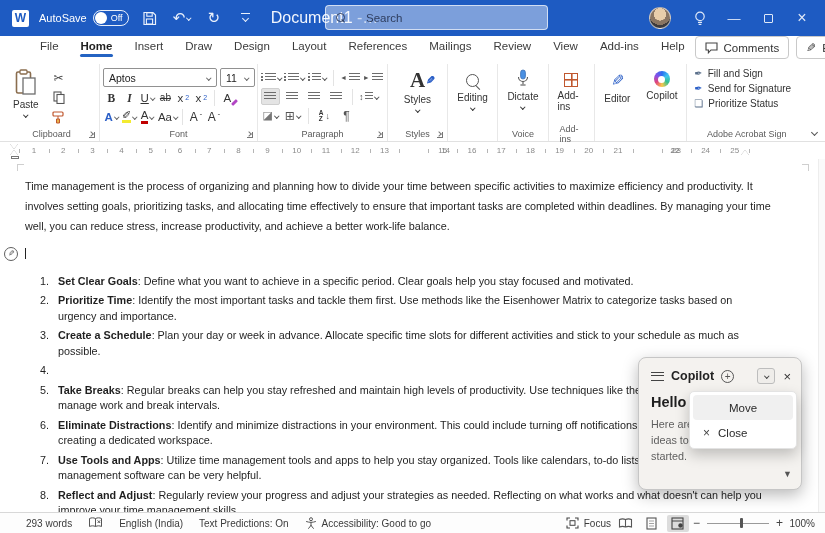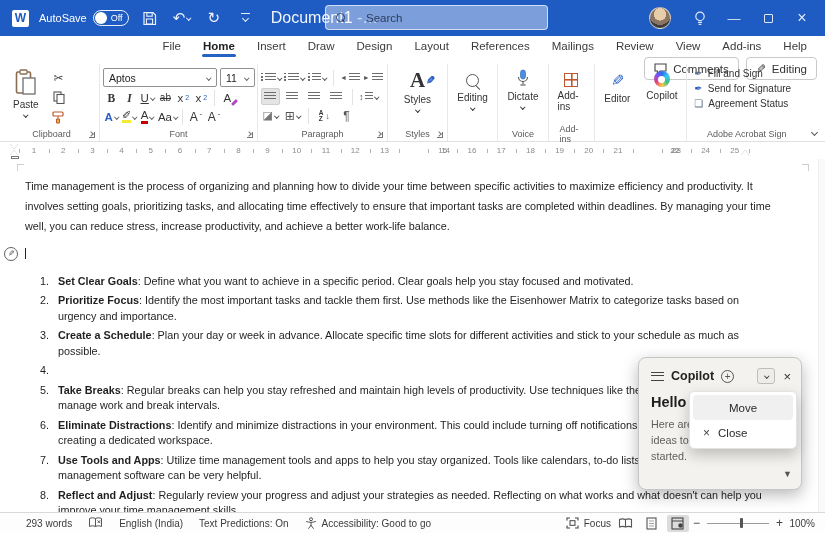--- a/index.html
+++ b/index.html
@@ -25,21 +25,21 @@
   .searchbox{position:absolute;left:325px;top:5px;width:223px;height:25px;background:rgba(255,255,255,.42);border:1px solid rgba(255,255,255,.65);border-radius:4px;display:flex;align-items:center;gap:21px;padding:0 10px;color:#2e3d5e;font-size:11.5px;text-align:right;}
   .mag{position:relative;width:9px;height:9px;flex:0 0 auto;}
   .mag::before{content:"";position:absolute;left:0;top:0;width:7px;height:7px;border:1.3px solid currentColor;border-radius:50%;}
   .mag::after{content:"";position:absolute;left:6.4px;top:6.4px;width:3.6px;height:0;border-top:1.3px solid currentColor;transform:rotate(45deg);transform-origin:0 0;}
   .tb-right{margin-left:auto;display:flex;align-items:center;gap:4px;}
   .avatar{width:22px;height:22px;border-radius:50%;background:radial-gradient(circle at 50% 32%,#e8cdaa 0 36%,#8a7562 37% 62%,#3c3a3d 63%);border:1px solid rgba(255,255,255,.6);margin-right:10px;}
   .winbtn{width:30px;height:26px;display:flex;align-items:center;justify-content:center;color:#dfe9f8;font-size:13px;}
   .maxglyph{width:9px;height:9px;border:1.2px solid #dfe9f8;border-radius:1px;}
 
   
-  .tabrow{height:26px;display:flex;align-items:flex-end;padding:0 8px 0 10px;background:#fff;font-size:11.5px;color:#3b3b3b;flex-direction:column;}
+  .tabrow{height:26px;display:flex;align-items:flex-start;padding:0 8px 0 30px;background:#fff;font-size:11.5px;color:#3b3b3b;}
   .tabs{display:flex;align-items:center;gap:2px;}
   .tab{padding:4px 10px 5px;position:relative;cursor:default;white-space:nowrap;}
   .tab.active{font-weight:bold;color:#1f1f1f;}
   .tab.active::after{content:"";position:absolute;left:9px;right:9px;bottom:0;height:2.6px;border-radius:2px;background:#2463c2;}
   .tabrow-right{margin-left:auto;display:flex;align-items:center;gap:7px;}
   .pill-btn{display:flex;align-items:center;gap:6px;border:1px solid #c9c9c9;border-radius:4px;height:23px;padding:0 9px;font-size:11.5px;color:#333;background:#fff;}
 
   
   .ribbon{height:80px;background:#fff;border-bottom:1px solid #e1e1e1;display:flex;align-items:stretch;padding:2px 2px 0 4px;}
   .group{position:relative;display:flex;flex-direction:column;border-right:1px solid #e8e8e8;padding:2px 3px 0;}
@@ -507,21 +507,21 @@
           <span class="acro-row">
               <span class="acro-ic">✒</span>
               <span>Fill and Sign</span>
             </span>
           <span class="acro-row">
               <span class="acro-ic blue">✒</span>
               <span>Send for Signature</span>
             </span>
           <span class="acro-row">
               <span class="acro-ic">❏</span>
-              <span>Agreement Status</span>
+              <span>Prioritize Status</span>
             </span>
         </div>
       </div>
       <div class="g-label">
           <span>Adobe Acrobat Sign</span>
         </div>
     </div>
 
     <div class="ribbon-collapse">
         <span class="chv"></span>
@@ -594,21 +594,21 @@
       <p class="tips-line">
         <span class="cp-margin"></span><span class="caret"></span>
       </p>
       <div class="nlist">
           <div class="nrow">
             <span class="nnum">1.</span>
             <span class="ntext"><b>Set Clear Goals</b>: Define what you want to achieve in a specific period. Clear goals help you stay focused and motivated.</span>
           </div>
           <div class="nrow">
             <span class="nnum">2.</span>
-            <span class="ntext"><b>Prioritize Focus</b>: Identify the most important tasks and tackle them first. Use methods like the Eisenhower Matrix to categorize tasks based on urgency and importance.</span>
+            <span class="ntext"><b>Prioritize Time</b>: Identify the most important tasks and tackle them first. Use methods like the Eisenhower Matrix to categorize tasks based on urgency and importance.</span>
           </div>
           <div class="nrow">
             <span class="nnum">3.</span>
             <span class="ntext"><b>Create a Schedule</b>: Plan your day or week in advance. Allocate specific time slots for different activities and stick to your schedule as much as possible.</span>
           </div>
           <div class="nrow">
             <span class="nnum">4.</span>
           </div>
           <div class="nrow">
             <span class="nnum">5.</span>

